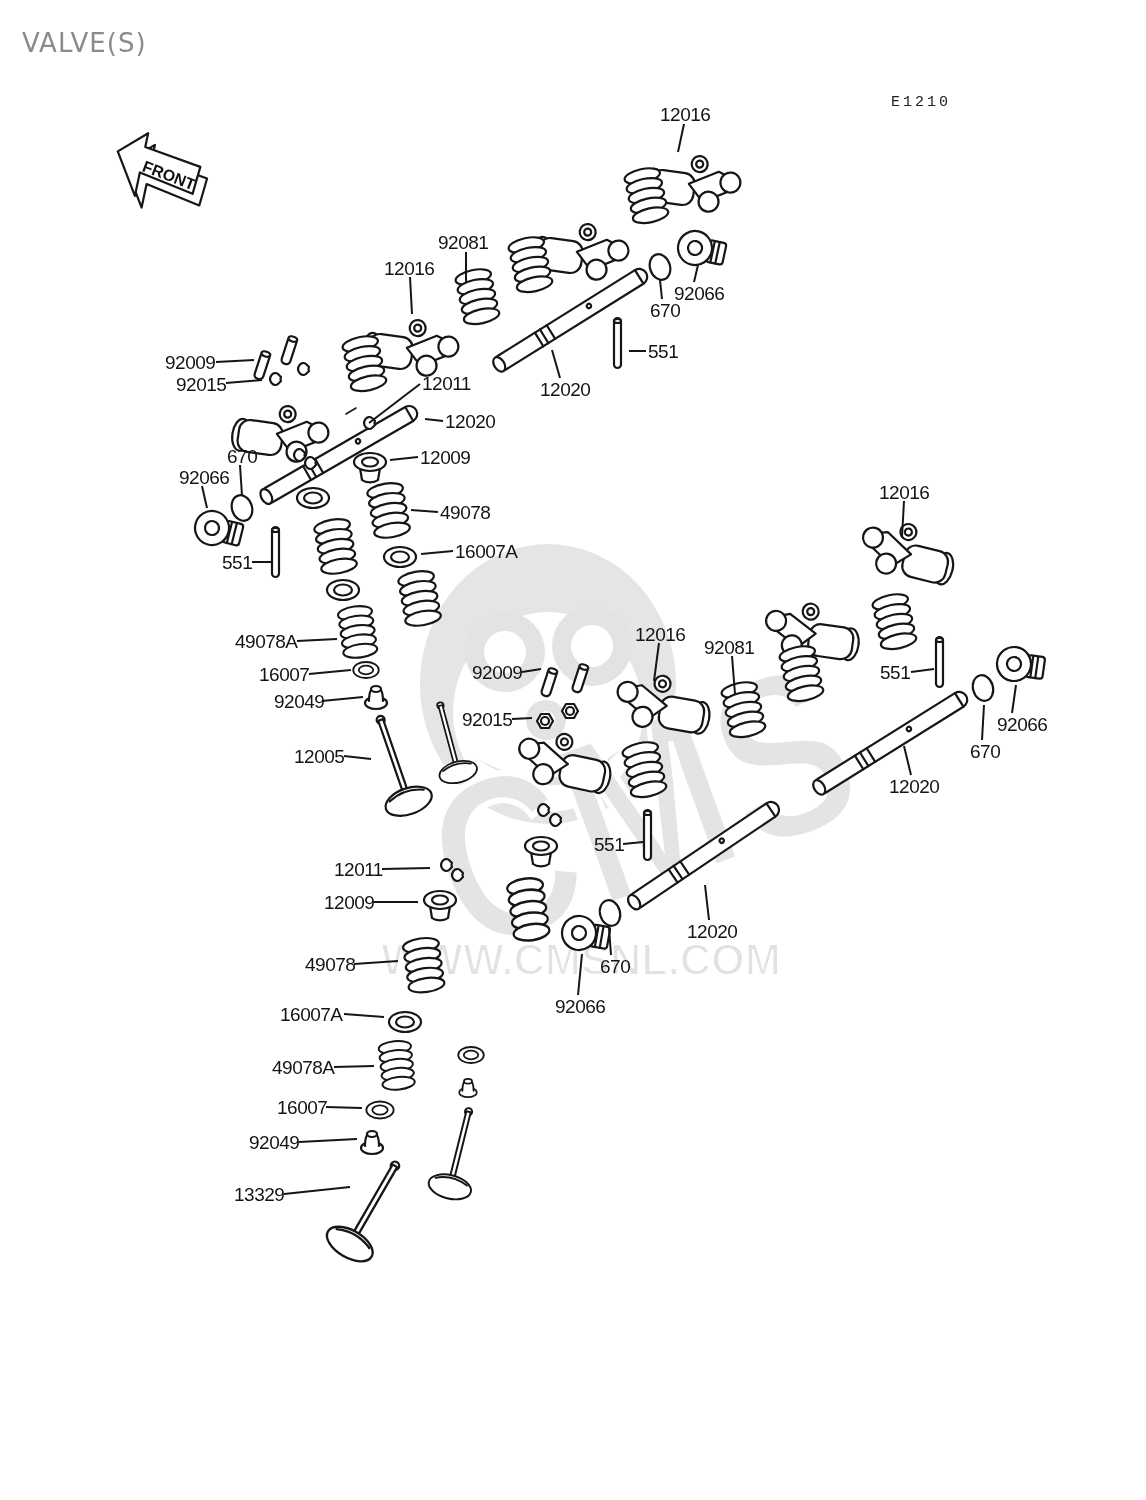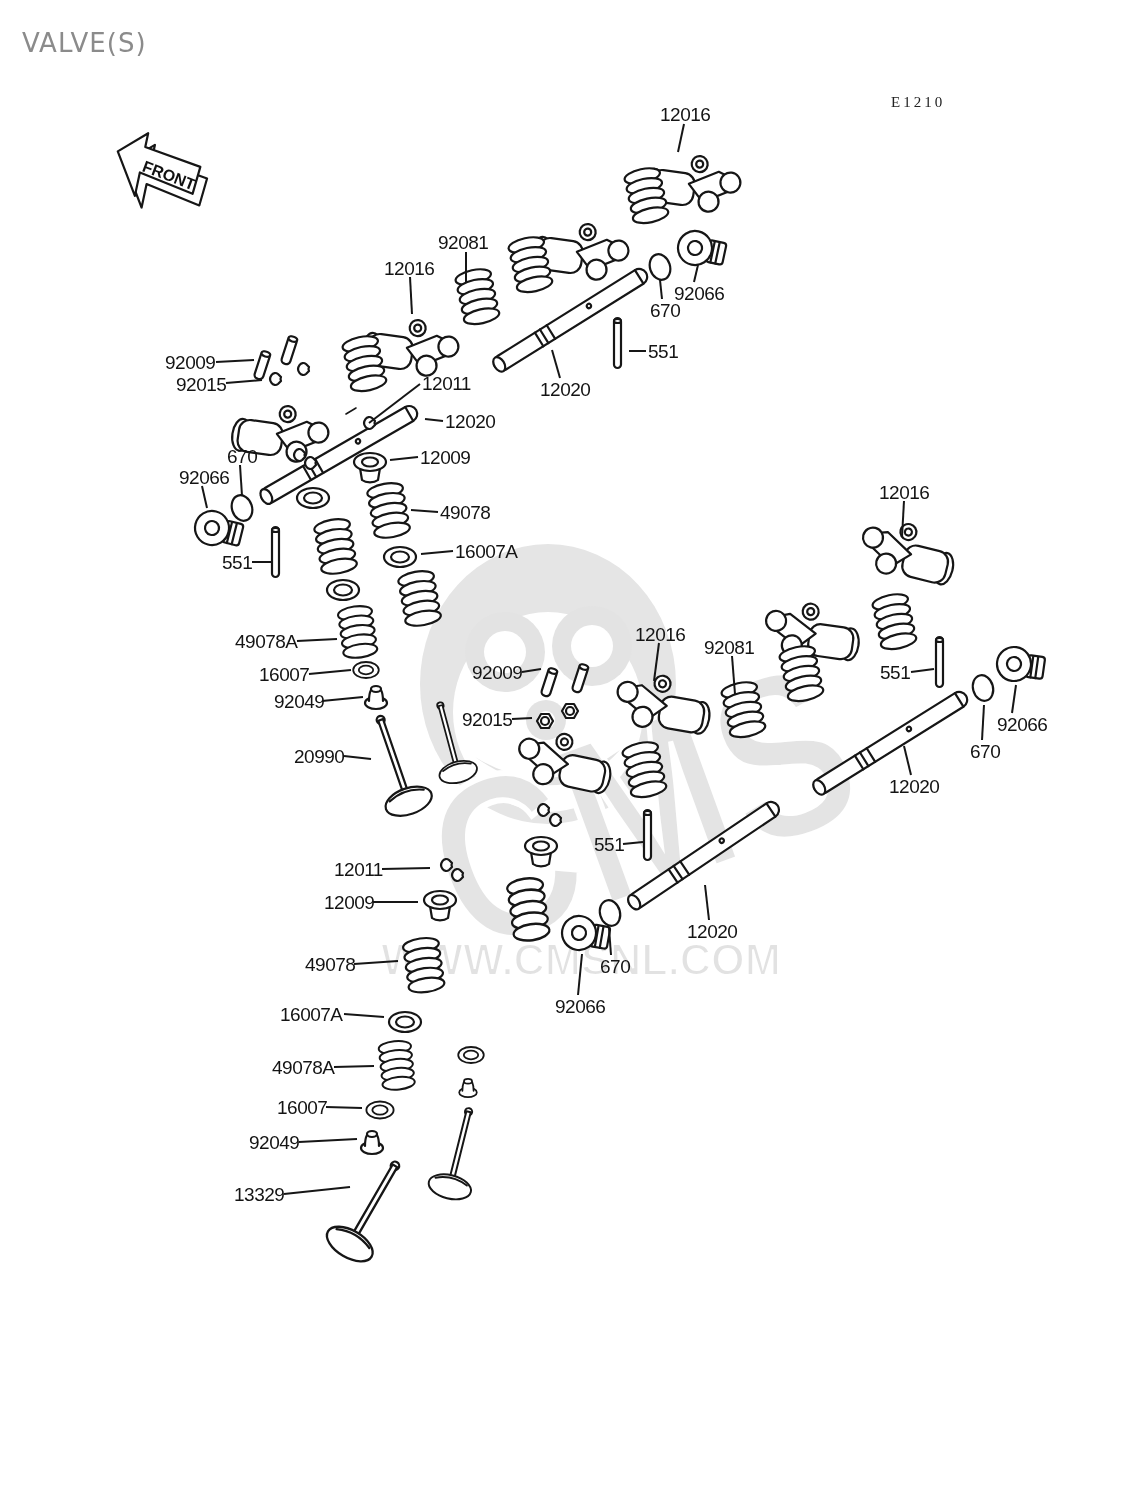--- a/index.html
+++ b/index.html
@@ -8,21 +8,21 @@
     background:#ffffff;font-family:"Liberation Sans",sans-serif;
   }
   #stage{position:absolute;left:0;top:12px;width:996px;height:1500px;}
   #page-title{
     position:absolute;left:22px;top:16px;
     font-family:"DejaVu Sans",sans-serif;font-size:26px;color:#8b8b8b;
     letter-spacing:1px;
   }
   #diagram-code{
     position:absolute;left:891px;top:82px;
-    font-family:Liberation Serif, serif;font-size:15px;color:#222;
+    font-family:Liberation Mono, monospace;font-size:15px;color:#222;
     letter-spacing:3px;
   }
   #artwork{position:absolute;left:0;top:0;}
   .art *{stroke:#161616;stroke-width:2.2;fill:#ffffff;stroke-linejoin:round;stroke-linecap:round;}
   .art .thin{stroke-width:1.6;}
   .wm{stroke:none;}
   #leader-layer line{stroke:#161616;stroke-width:2;}
   .callout{
     position:absolute;white-space:nowrap;
     font-family:"Liberation Sans",sans-serif;font-weight:normal;
@@ -435,21 +435,21 @@
       <div class="callout" style="left: 445px; top: 399px;">12020</div>
       <div class="callout" style="left: 420px; top: 435px;">12009</div>
       <div class="callout" style="left: 227px; top: 434px;">670</div>
       <div class="callout" style="left: 179px; top: 455px;">92066</div>
       <div class="callout" style="left: 222px; top: 540px;">551</div>
       <div class="callout" style="left: 440px; top: 490px;">49078</div>
       <div class="callout" style="left: 455px; top: 529px;">16007A</div>
       <div class="callout" style="left: 235px; top: 619px;">49078A</div>
       <div class="callout" style="left: 259px; top: 652px;">16007</div>
       <div class="callout" style="left: 274px; top: 679px;">92049</div>
-      <div class="callout" style="left: 294px; top: 734px;">20990</div>
+      <div class="callout" style="left: 294px; top: 734px;">12005</div>
       <div class="callout" style="left: 472px; top: 650px;">92009</div>
       <div class="callout" style="left: 462px; top: 697px;">92015</div>
       <div class="callout" style="left: 635px; top: 612px;">12016</div>
       <div class="callout" style="left: 704px; top: 625px;">92081</div>
       <div class="callout" style="left: 880px; top: 650px;">551</div>
       <div class="callout" style="left: 997px; top: 702px;">92066</div>
       <div class="callout" style="left: 970px; top: 729px;">670</div>
       <div class="callout" style="left: 889px; top: 764px;">12020</div>
       <div class="callout" style="left: 879px; top: 470px;">12016</div>
       <div class="callout" style="left: 594px; top: 822px;">551</div>

